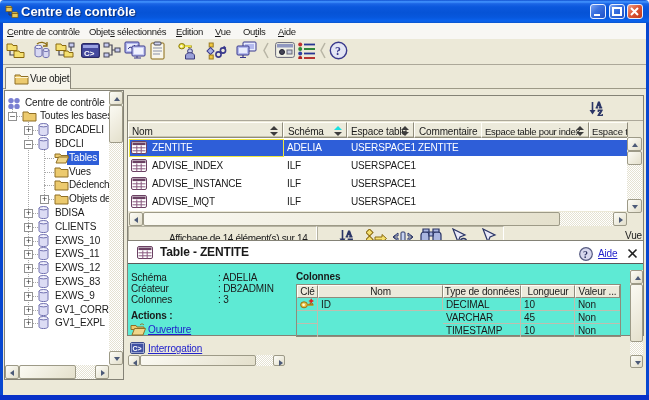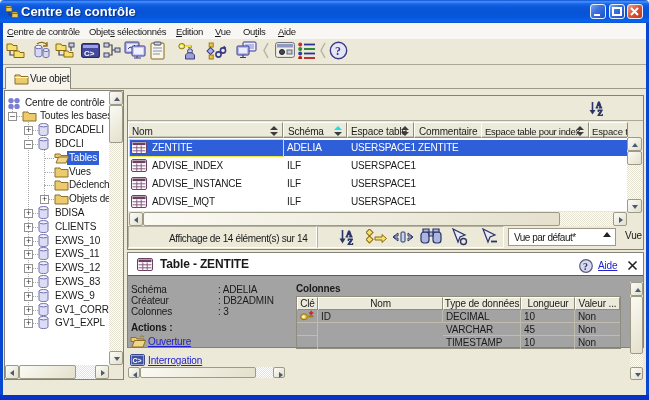--- a/index.html
+++ b/index.html
@@ -57,21 +57,21 @@
 .sort .d{bottom:0;border-top:4px solid #3c3c3c}
 .sort.cy .u{border-bottom-color:#18e0e0}
 .drow{position:absolute;height:18px}
 .drow span{position:absolute;top:3px;white-space:nowrap}
 #selrow{position:absolute;left:1px;top:44px;width:498px;height:16px;background:#2e5ed8}
 #selfoc{position:absolute;left:1px;top:43px;width:155px;height:18px;border:1px solid #f0e840}
 
 #stat{position:absolute;left:0;top:130px;width:515px;height:23px;background:#ece9d8}
 .statbox{position:absolute;border:1px solid #b5b2a1;border-right-color:#fff;border-bottom-color:#fff}
 
-#pbot{left:127px;top:252px;width:517px;height:96px;background:#a3a3a3;border:1px solid #848276}
+#pbot{left:127px;top:240px;width:517px;height:96px;background:#5eead4;border:1px solid #848276}
 #pbot .phd{position:absolute;left:0;top:0;width:515px;height:23px;background:#fff;border-bottom:1px solid #5a5a5a}
 .blink{color:#2222cc;text-decoration:underline}
 .bhc{position:absolute;top:0;height:13px;background:#eceadb;border:1px solid;border-color:#fffef8 #8f8c7b #8f8c7b #fffef8;text-align:center;line-height:12px;white-space:nowrap;overflow:hidden}
 .bcell{position:absolute;border-right:1px solid #c0bdae;height:13px;line-height:13px;padding-left:3px;border-bottom:1px solid #c0bdae;white-space:nowrap;overflow:hidden}
 svg{display:block}
 .ic{position:absolute}
 </style></head>
 <body>
 <div id="win">
   <div class="abs" id="mainbg"></div>
@@ -501,24 +501,20 @@
           </g>
         </svg>
       <svg class="ic" style="left:322px;top:2px" width="18" height="18" viewBox="0 0 18 18">
           <path d="M3 1l5 13 2-5 5-2z" fill="#e8e8f8" stroke="#2a3566" stroke-width="1.2"></path>
           <circle cx="13.5" cy="13.5" r="3" fill="none" stroke="#2a3566" stroke-width="1.4"></circle>
         </svg>
       <svg class="ic" style="left:352px;top:2px" width="18" height="18" viewBox="0 0 18 18">
           <path d="M3 1l5 13 2-5 5-2z" fill="#e8e8f8" stroke="#2a3566" stroke-width="1.2"></path>
           <path d="M11 13.5h6" stroke="#2a3566" stroke-width="1.8"></path>
         </svg>
-      <div style="position:absolute;left:380px;top:2px;width:108px;height:18px;background:#fff;border:1px solid #9d9a87">
-        <span style="position:absolute;left:5px;top:3px;letter-spacing:-0.5px">Vue par défaut*</span>
-        <div style="position:absolute;right:4px;top:3px;width:0;height:0;border-left:4px solid transparent;border-right:4px solid transparent;border-bottom:5px solid #222"></div>
-      </div>
       <span style="position:absolute;left:497px;top:4px">Vue</span>
     </div>
   </div>
   <div class="abs" id="pbot">
     <div class="phd">
       <svg class="ic" style="left:9px;top:5px" width="16" height="13" viewBox="0 0 16 13">
           <rect x=".5" y=".5" width="15" height="12" rx="1.5" fill="#fff" stroke="#6b4163"></rect>
           <rect x="1.5" y="1.5" width="13" height="2.6" fill="#6b4163"></rect>
           <g stroke="#8a5a80" stroke-width="1">
             <path d="M1.5 6.8h13M1.5 9.8h13"></path>

